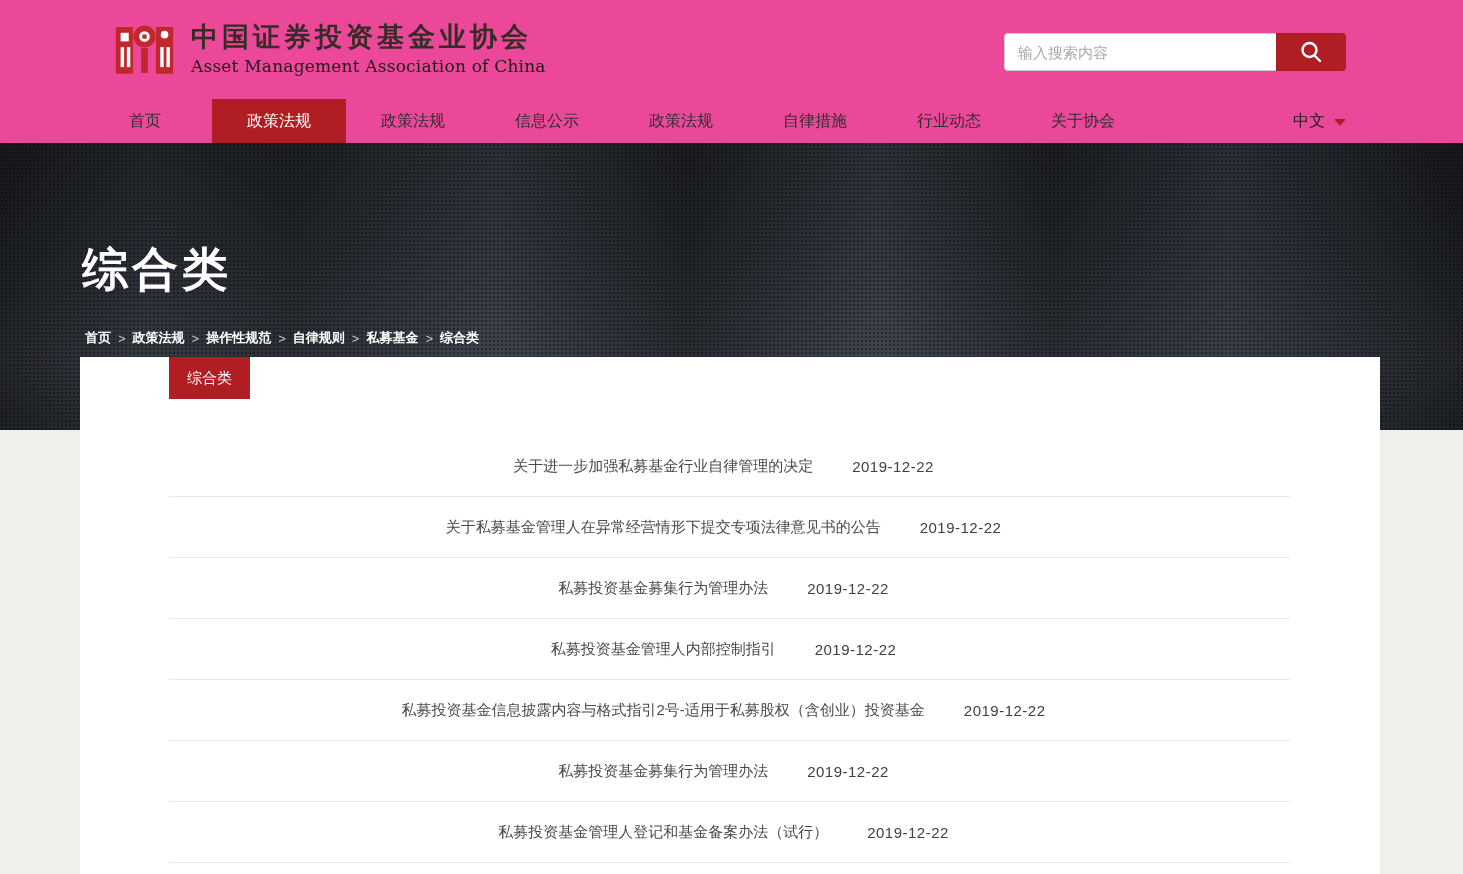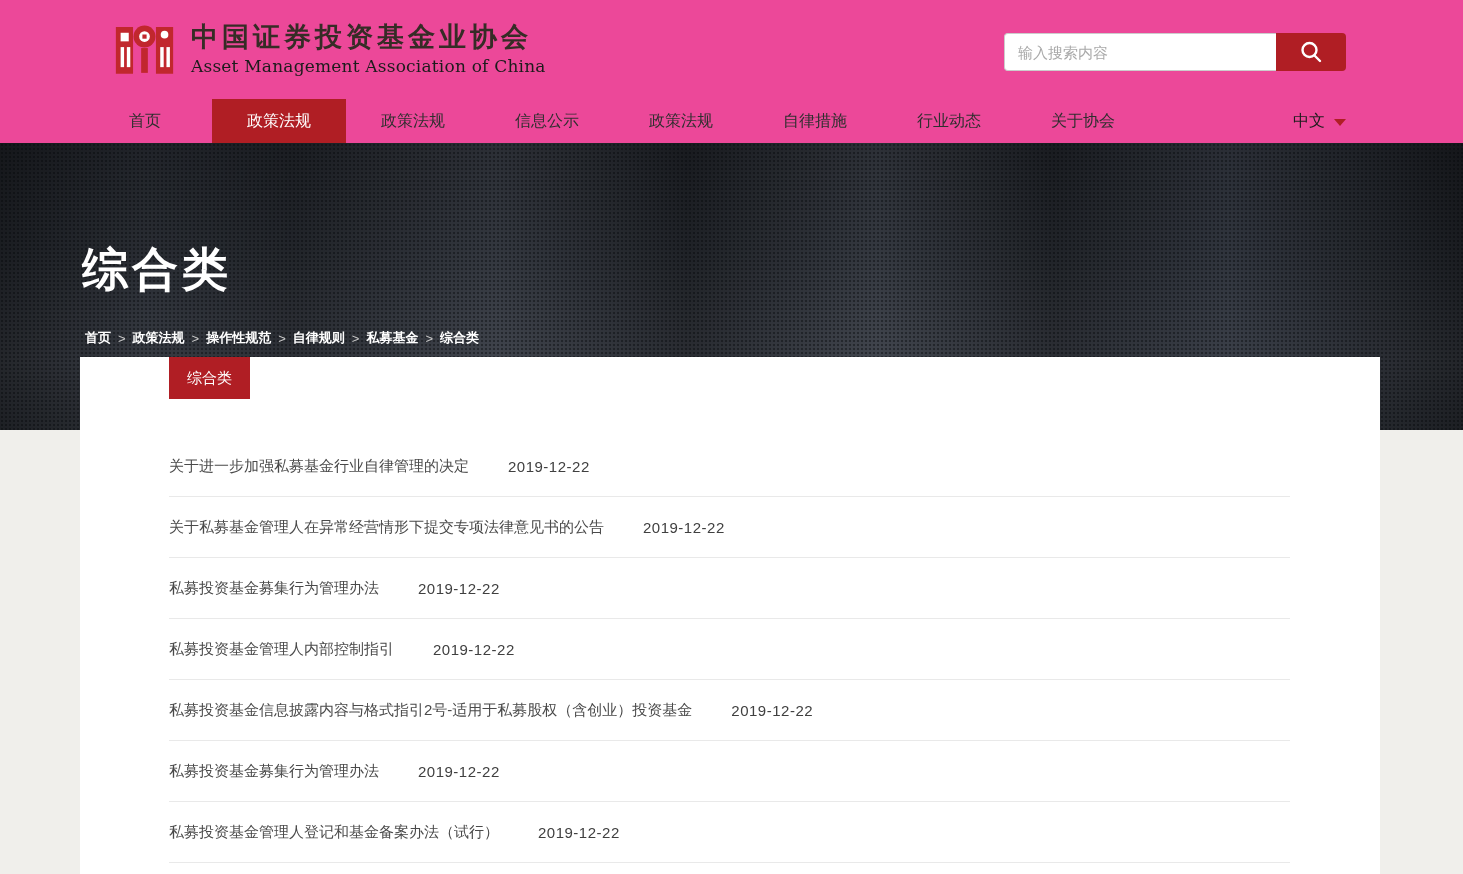--- a/index.html
+++ b/index.html
@@ -50,21 +50,21 @@
     color:#fff; display:flex; align-items:center; }
   .crumb { color:#fff; cursor:pointer; }
   .crumb-sep { color:#c9c9c9; margin:0 7px; font-weight:normal; }
 
   
   .card { position:absolute; left:80px; top:357px; width:1300px; height:517px;
     background:#fff; z-index:5; }
   .tab { position:absolute; left:89px; top:0; width:81px; height:42px; background:#b01e24;
     color:#fff; font-size:15px; display:flex; align-items:center; justify-content:center; cursor:pointer; }
   .doc-list { position:absolute; left:89px; right:90px; top:79px; }
-  .doc-row { height:61px; display:flex; align-items:center; justify-content:flex-start;
+  .doc-row { height:61px; display:flex; align-items:center; justify-content:center;
     border-bottom:1px solid #e9e9e9; cursor:pointer;gap:39px; }
   .doc-title { font-size:15px; color:#4a4a4a; }
   .doc-date { font-size:15px; color:#404040; margin-right:12px; letter-spacing:0.5px; }
 </style>
 </head>
 <body>
 
 <div class="header">
   <div class="header-top">
     <div class="brand">

